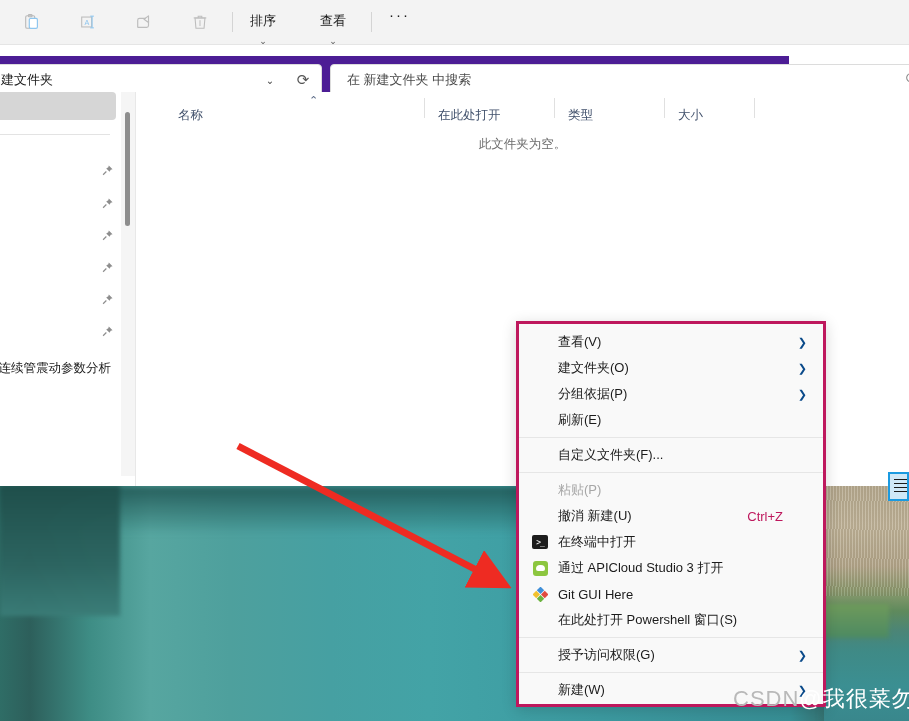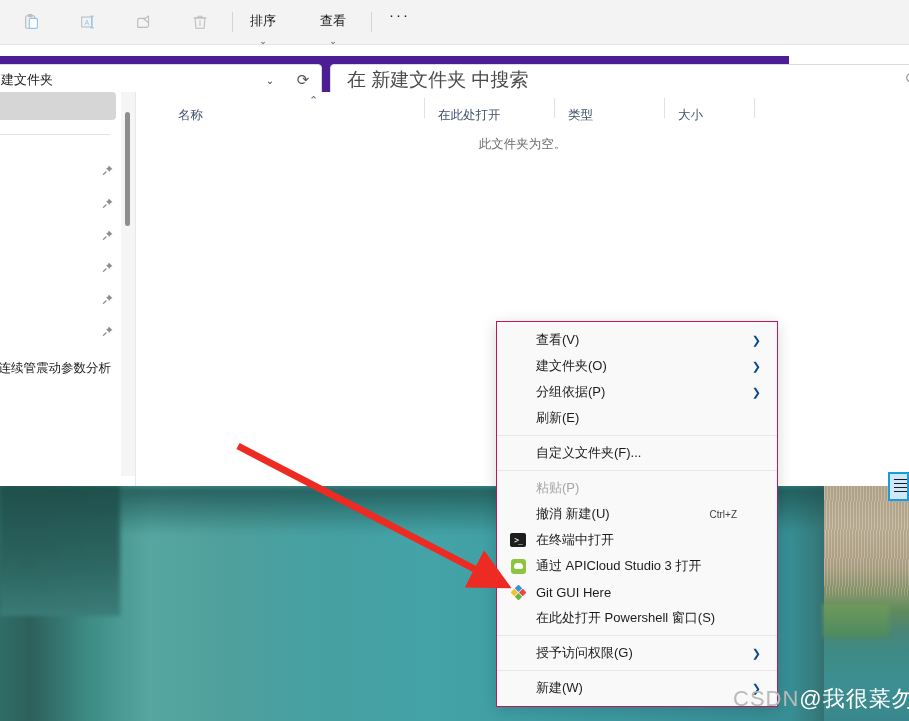--- a/index.html
+++ b/index.html
@@ -103,21 +103,21 @@
   .addr-text {
     flex:1; font-size:13px; color:#1b1b1b; padding-left:30px; white-space:nowrap; overflow:hidden;
   }
   .addr-chev { width:30px; text-align:center; font-size:10px; color:#444; }
   .addr-refresh { width:36px; text-align:center; font-size:15px; color:#555; }
   .searchbox {
     position:absolute; left:330px; top:8px; width:600px; height:32px;
     background:#fff; border:1px solid #dcdcdc; border-radius:4px;
     display:flex; align-items:center;
   }
-  .search-text { flex:1; font-size:19px; color:#4a4a4a; padding-left:16px; white-space:nowrap; }
+  .search-text { flex:1; font-size:13px; color:#4a4a4a; padding-left:16px; white-space:nowrap; }
   .search-ico { width:34px; text-align:center; color:#777; font-size:14px; }
 
   
   .sidebar {
     position:absolute; left:0; top:92px; width:136px; height:394px;
     background:#ffffff; overflow:hidden;
   }
   .sb-selected {
     position:absolute; left:-12px; top:0px; width:128px; height:28px;
     background:#d6d6d6; border-radius:4px;
@@ -157,31 +157,31 @@
   .sortcaret {
     position:absolute; top:3px; left:145px; font-size:11px; color:#5a6a86; line-height:1;
   }
   .emptymsg {
     position:absolute; left:0; top:44px; width:773px; text-align:center;
     font-size:12.5px; color:#6d6d6d;
   }
 
   
   .ctxmenu {
-    position:absolute; left:496px; top:321px; width:282px; height:386px;
-    background:#f9f9f9; border:1px solid #be185d;
+    position:absolute; left:516px; top:321px; width:310px; height:386px;
+    background:#f9f9f9; border:3px solid #be185d;
     box-shadow: 0 3px 14px rgba(0,0,0,.16);
   }
   .mi {
     position:relative; height:26px; display:flex; align-items:center;
     font-size:13px; color:#1b1b1b; padding-left:39px; white-space:nowrap;
   }
   .mi.disabled { color:#a6a6a6; }
   .mi .accel {
-    position:absolute; right:40px; font-size:10px; color:#404040;
+    position:absolute; right:40px; font-size:13px; color:#be185d;
   }
   .mi .arrow {
     position:absolute; right:16px; font-size:11px; color:#0a4a8a; line-height:1;
   }
   .mi .mi-ico {
     position:absolute; left:13px; width:16px; height:16px;
     display:flex; align-items:center; justify-content:center;
   }
   .msep { height:1px; background:#e6e6e6; margin:4px 0; }
   .mgap { height:5px; }

